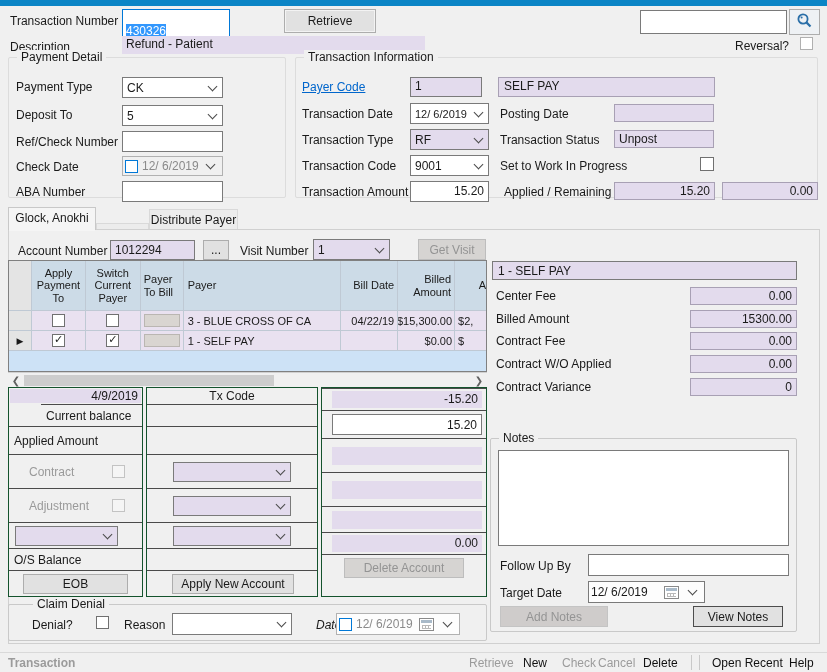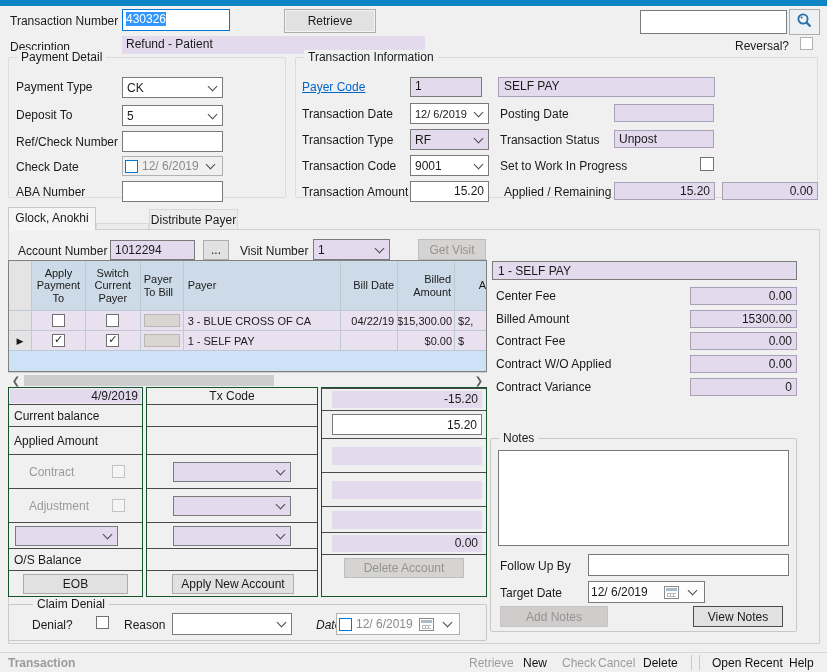--- a/index.html
+++ b/index.html
@@ -64,21 +64,21 @@
   .hilite { background:#3297fd; color:#fff; }
 </style>
 </head>
 <body>
 
 <div id="app">
 
   <div class="abs" style="left:0;top:0;width:827px;height:6px;background:#0c85c6;"></div>
 
   <div class="lbl" style="left:10px;top:14px;">Transaction Number</div>
-  <div class="abs" style="left:122px;top:9px;width:108px;height:22px;background:#fff;border:1px solid #0078d7;padding:2px 3px;">
+  <div class="abs" style="left:122px;top:9px;width:108px;height:22px;background:#fff;border:1px solid #0078d7;padding:14px 3px;">
     <span class="hilite">430326</span>
   </div>
   <button class="btn" style="left:284px;top:9px;width:92px;height:24px;box-shadow:inset 0 0 0 1px #f3f3f3;">Retrieve</button>
   <input class="inp" style="left: 640px; top: 10px; width: 147px; height: 24px;" value="">
   <button class="btn" style="left:789px;top:9px;width:31px;height:26px;background:#eef1f4;">
     <svg width="17" height="17" viewBox="0 0 17 17">
       <circle cx="7" cy="7" r="4.6" fill="none" stroke="#2a6fa8" stroke-width="1.8"></circle>
       <line x1="10.4" y1="10.4" x2="14.5" y2="14.5" stroke="#2a6fa8" stroke-width="2.2"></line>
       <circle cx="5.6" cy="5.6" r="1" fill="#2a6fa8"></circle>
     </svg>
@@ -228,21 +228,21 @@
   <div class="fld bordered right" style="left:690px;top:332px;width:107px;height:18px;padding:1px 4px;z-index:5;">0.00</div>
   <div class="lbl" style="left:496px;top:357px;z-index:5;">Contract W/O Applied</div>
   <div class="fld bordered right" style="left:690px;top:355px;width:107px;height:18px;padding:1px 4px;z-index:5;">0.00</div>
   <div class="lbl" style="left:496px;top:380px;z-index:5;">Contract Variance</div>
   <div class="fld bordered right" style="left:690px;top:378px;width:107px;height:18px;padding:1px 4px;z-index:5;">0</div>
 
   <div class="agcol" style="left:8px;top:387px;width:135px;height:210px;z-index:5;">
     <div class="agrow first" style="height:16px;padding:1px;">
         <div class="lav right" style="height:100%;padding:0 3px;font-size:12px;">4/9/2019</div>
       </div>
-    <div class="agrow" style="height:22px;">
+    <div class="agrow" style="height:22px;margin-left:32px;">
         <div class="glabel">Current balance</div>
       </div>
     <div class="agrow" style="height:28px;">
         <div class="glabel">Applied Amount</div>
       </div>
     <div class="agrow" style="height:34px;">
       <div class="glabel gray-t" style="padding-left:20px;">Contract</div>
       <span class="cb gray" style="left:103px;top:10px;"></span>
     </div>
     <div class="agrow" style="height:34px;">

